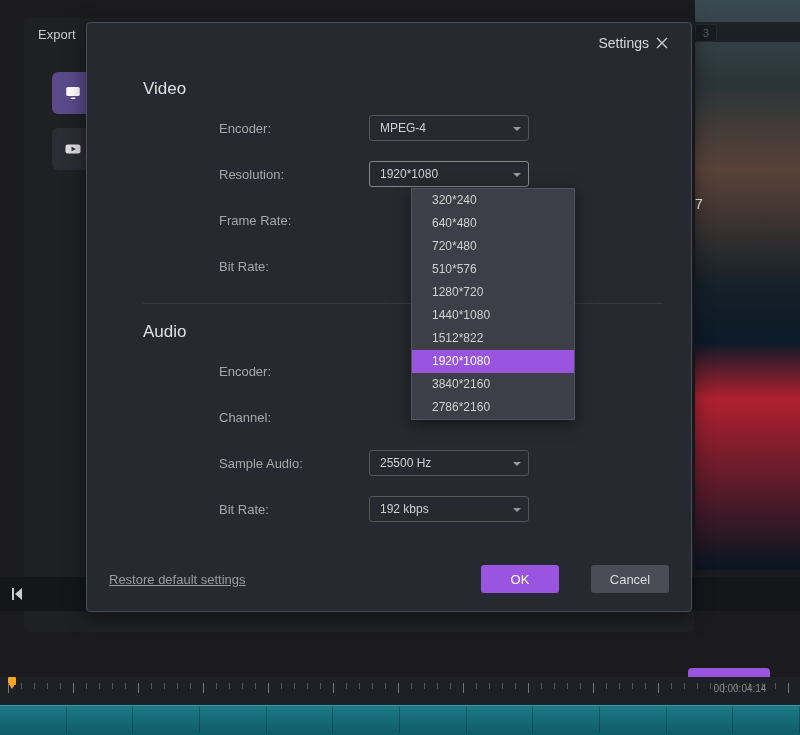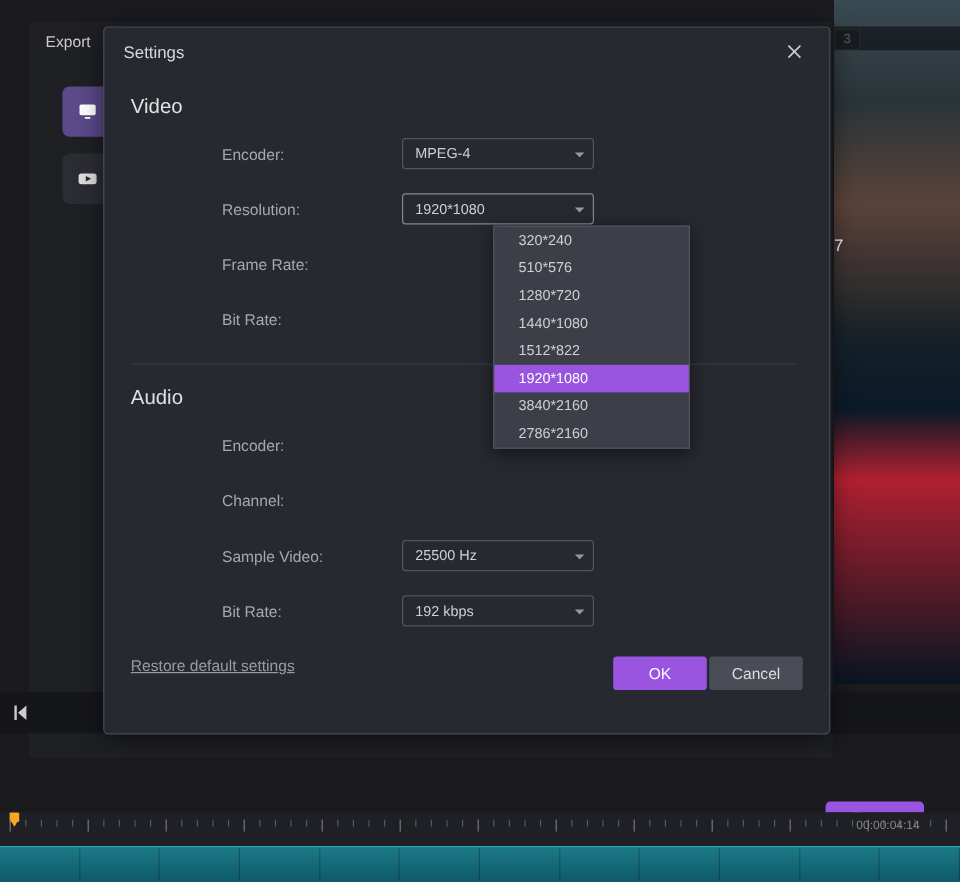--- a/index.html
+++ b/index.html
@@ -44,26 +44,26 @@
     padding:6px 22px; font-size:13px; cursor:pointer;
   }
 
   .settings-modal {
     position: absolute; left: 86px; top: 22px; width: 606px; height: 590px;
     background: #272930; border: 1px solid #4a4d58; border-radius: 4px;
     box-shadow: 0 4px 20px rgba(0,0,0,.5);
     z-index: 10;
   }
   .modal-header {
-    height: 40px; display:flex; align-items:center; justify-content:space-between;
+    height: 40px; display:flex; align-items:center; justify-content:flex-end;
     padding: 0 16px; color:#d8d8d8; font-size:14px;
   }
   .close-x { width:26px; height:26px; display:flex; align-items:center; justify-content:center; cursor:pointer; color:#ccc;}
   .close-x svg { width:12px; height:12px; }
-  .modal-body { padding: 10px 28px 0 22px; }
+  .modal-body { padding: 10px 28px 0 22px; margin-left: 34px; }
   .section-title { color:#e0e0e0; font-size:17px; font-weight:400; margin: 18px 0 14px 0;}
   .section-title.first { margin-top: 6px;}
   .divider { height:1px; background:#3a3c44; margin: 22px 0 6px 0;}
   .row { display:flex; align-items:center; height:30px; margin-bottom:16px; padding-left:76px;}
   .row-label { width:150px; color:#a8a8a8; font-size:13px;}
   .select {
     position:relative;
     width:160px; height:26px; border:1px solid #555; border-radius:3px;
     background:#272930; color:#d0d0d0; font-size:12px;
     display:flex; align-items:center; padding:0 10px; cursor:pointer;
@@ -75,25 +75,25 @@
     position:absolute; left:324px; top:165px; width:164px;
     background:#3d3f48; border:1px solid #52545e;
     z-index: 20;
     box-shadow: 0 4px 14px rgba(0,0,0,.5);
   }
   .dropdown-item {
     height:23px; line-height:23px; padding-left:20px; font-size:12px; color:#d0d0d0; cursor:pointer;
   }
   .dropdown-item.selected { background:#9a55e0; color:#fff;}
   .modal-footer {
-    position:absolute; left:22px; right:22px; bottom:36px;
-    display:flex; justify-content:space-between;
+    position:absolute; left:22px; right:22px; bottom:18px;
+    display:flex; align-items:center; justify-content:space-between;
   }
   .restore-link { color:#9a9aa4; font-size:13px; text-decoration:underline; cursor:pointer;}
-  .footer-btns { display:flex; gap:2px;}
+  .footer-btns { display:flex; gap:32px;}
   .btn { width:78px; height:28px; border-radius:3px; font-size:13px; cursor:pointer; border:none;}
   .btn-ok { background:#9a55e0; color:#fff;}
   .btn-cancel { background:#4a4c56; color:#ddd;}
 
   .playbar {
     position:absolute; left:0; bottom:124px; width:800px; height:34px;
     background:#15161a; display:flex; align-items:center; padding-left:8px;
   }
   .play-icon { width:16px; height:16px; color:#ccc; cursor:pointer;}
 
@@ -204,21 +204,21 @@
 
     <div class="row">
       <div class="row-label">Encoder:</div>
     </div>
 
     <div class="row">
       <div class="row-label">Channel:</div>
     </div>
 
     <div class="row">
-      <div class="row-label">Sample Video:</div>
+      <div class="row-label">Sample Audio:</div>
       <div class="select">
         <span>25500 Hz</span>
         <span class="chev"><svg viewBox="0 0 10 10" fill="currentColor">
               <path d="M1 3 L5 7 L9 3 Z"></path>
             </svg></span>
       </div>
     </div>
 
     <div class="row">
       <div class="row-label">Bit Rate:</div>
@@ -226,20 +226,22 @@
         <span>192 kbps</span>
         <span class="chev"><svg viewBox="0 0 10 10" fill="currentColor">
               <path d="M1 3 L5 7 L9 3 Z"></path>
             </svg></span>
       </div>
     </div>
   </div>
 
   <div class="dropdown" id="res-dd">
       <div class="dropdown-item">320*240</div>
+      <div class="dropdown-item">640*480</div>
+      <div class="dropdown-item">720*480</div>
       <div class="dropdown-item">510*576</div>
       <div class="dropdown-item">1280*720</div>
       <div class="dropdown-item">1440*1080</div>
       <div class="dropdown-item">1512*822</div>
       <div class="dropdown-item selected">1920*1080</div>
       <div class="dropdown-item">3840*2160</div>
       <div class="dropdown-item">2786*2160</div>
     </div>
 
   <div class="modal-footer">

